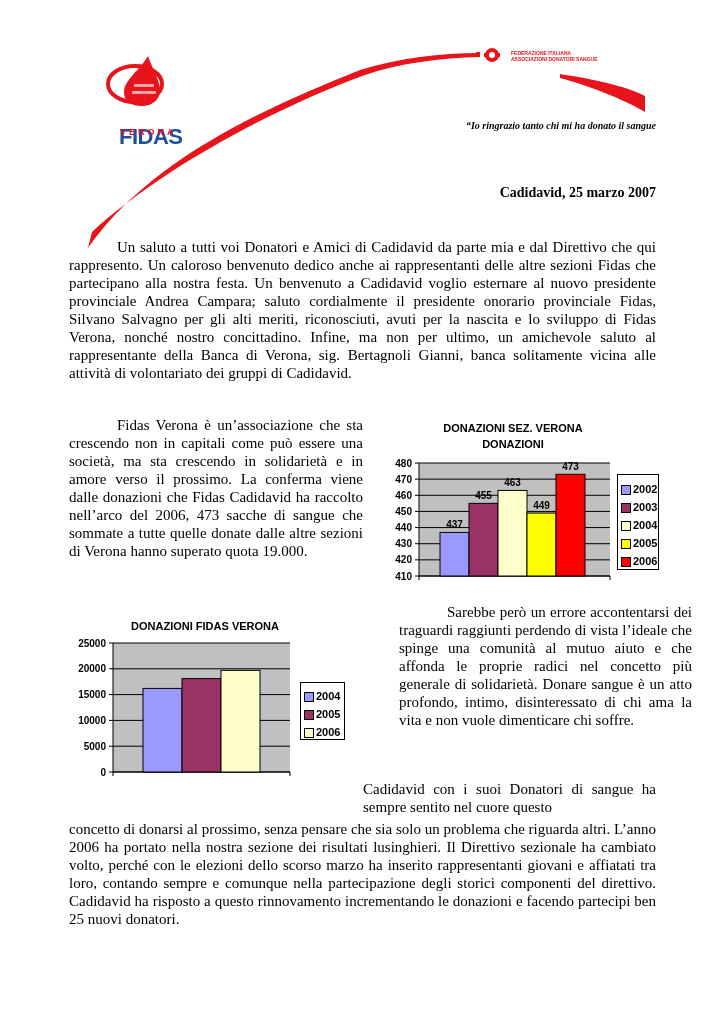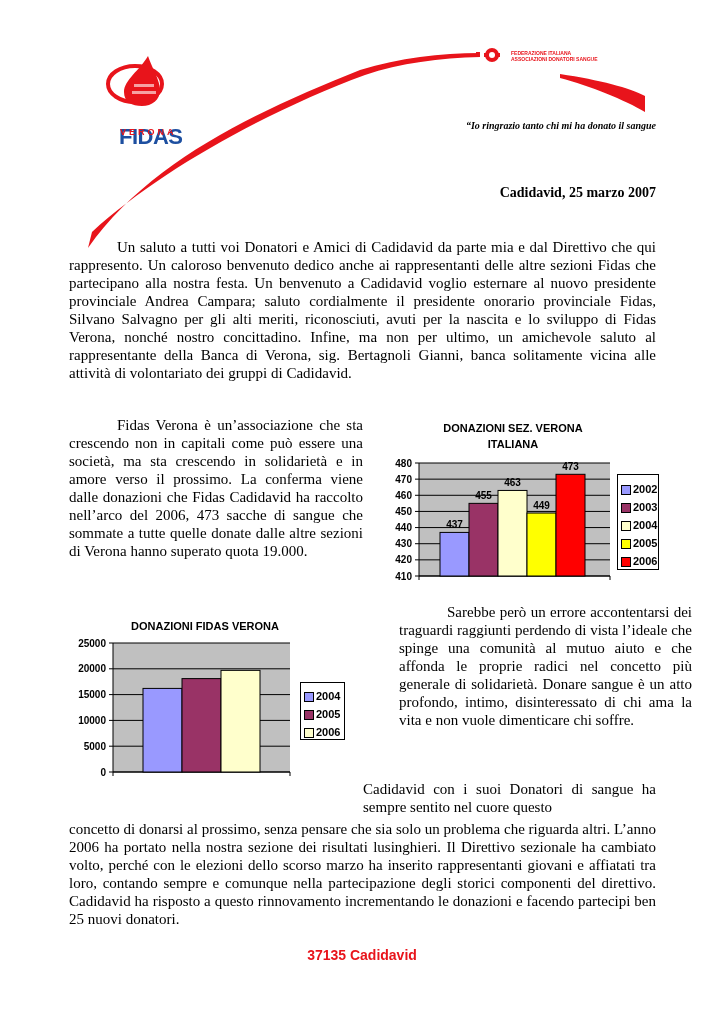--- a/index.html
+++ b/index.html
@@ -50,21 +50,21 @@
   <div>“Io ringrazio tanto chi mi ha donato il sangue</div>
 </div>
 <div class="abs dateline serif">Cadidavid, 25 marzo 2007</div>
 
 <div class="abs p indent" style="left:69px;top:238px;width:587px;">Un saluto a tutti voi Donatori e Amici di Cadidavid da parte mia e dal Direttivo che qui rappresento. Un caloroso benvenuto dedico anche ai rappresentanti delle altre sezioni Fidas che partecipano alla nostra festa. Un benvenuto a Cadidavid voglio esternare al nuovo presidente provinciale Andrea Campara; saluto cordialmente il presidente onorario provinciale Fidas, Silvano Salvagno per gli alti meriti, riconosciuti, avuti per la nascita e lo sviluppo di Fidas Verona, nonché nostro concittadino. Infine, ma non per ultimo, un amichevole saluto al  rappresentante della Banca di Verona, sig. Bertagnoli Gianni, banca solitamente vicina alle attività di volontariato dei gruppi di Cadidavid.</div>
 
 <div class="abs p indent" style="left:69px;top:416px;width:294px;">Fidas Verona è un’associazione che sta crescendo non in capitali come può essere una società, ma sta crescendo in solidarietà e in amore verso il prossimo. La conferma viene dalle donazioni che Fidas Cadidavid ha raccolto nell’arco del 2006, 473 sacche di sangue che sommate a tutte quelle donate dalle altre sezioni di Verona hanno superato quota 19.000.</div>
 
 <div class="abs sans" style="left:418px;top:420px;width:190px;">
   <div class="chart-title">DONAZIONI SEZ. VERONA</div>
-  <div class="chart-title">ITALIANA</div>
+  <div class="chart-title">DONAZIONI</div>
 </div>
 <svg class="abs sans" id="chart1" style="left:370px;top:450px" width="300" height="140">
     <rect x="49" y="13" width="191" height="113" fill="#c0c0c0"></rect>
     <line x1="45" x2="240" y1="13" y2="13" stroke="#000" stroke-width="1"></line>
     <text x="42" y="16.5" text-anchor="end" font-size="10" font-weight="bold">480</text>
     <line x1="45" x2="240" y1="29.142857142857153" y2="29.142857142857153" stroke="#000" stroke-width="1"></line>
     <text x="42" y="32.64285714285715" text-anchor="end" font-size="10" font-weight="bold">470</text>
     <line x1="45" x2="240" y1="45.28571428571428" y2="45.28571428571428" stroke="#000" stroke-width="1"></line>
     <text x="42" y="48.78571428571428" text-anchor="end" font-size="10" font-weight="bold">460</text>
     <line x1="45" x2="240" y1="61.42857142857143" y2="61.42857142857143" stroke="#000" stroke-width="1"></line>
@@ -151,14 +151,13 @@
     </div>
   </div>
 
 <div class="abs p" style="left:363px;top:603px;width:293px;margin-left:36px;">
   <span style="display:inline-block;width:48px;"></span><span>Sarebbe però un errore accontentarsi dei traguardi raggiunti perdendo di vista l’ideale che spinge una comunità al mutuo aiuto e che affonda le proprie radici nel concetto più generale di solidarietà. Donare sangue è un atto profondo, intimo, disinteressato di chi ama la vita e non vuole dimenticare chi soffre.</span>
 </div>
 <div class="abs p" style="left:363px;top:780px;width:293px;">Cadidavid con i suoi Donatori di sangue ha sempre sentito nel cuore questo</div>
 <div class="abs p" style="left:69px;top:820px;width:587px;">concetto di donarsi al prossimo, senza pensare che sia solo un problema che riguarda altri. L’anno 2006 ha portato nella nostra sezione dei risultati lusinghieri. Il Direttivo sezionale ha cambiato volto, perché con le elezioni dello scorso marzo ha inserito rappresentanti giovani e affiatati tra loro, contando sempre e comunque nella partecipazione degli storici componenti del direttivo. Cadidavid ha risposto a questo rinnovamento incrementando le donazioni e facendo partecipi ben 25 nuovi donatori.</div>
 
 <div class="abs footer sans">
-  <div>37135 Cadidavid</div>
 </div>
 
 </body></html>

